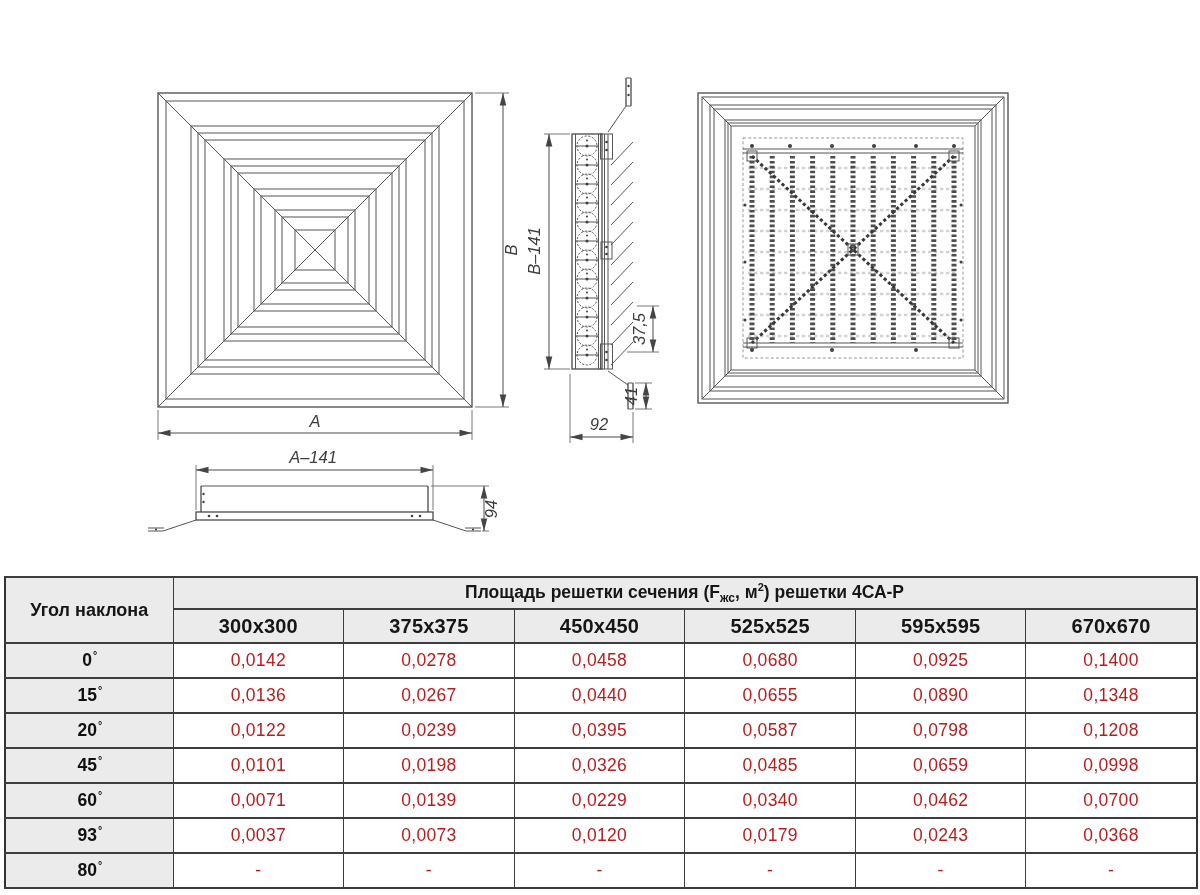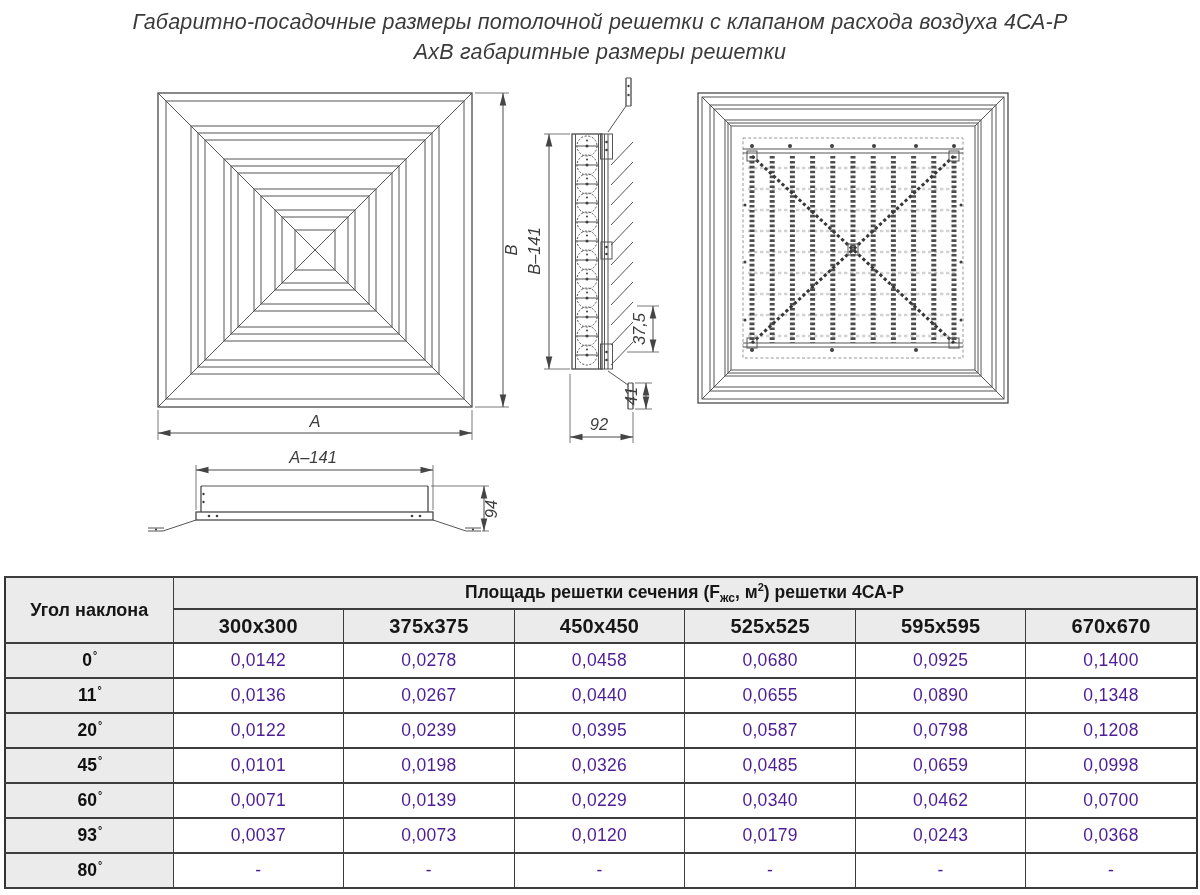--- a/index.html
+++ b/index.html
@@ -31,33 +31,29 @@
               border-collapse:collapse;table-layout:fixed;
               border:2.5px solid #333;}
   table.specs th,table.specs td{border:1.6px solid #3d3d3d;
               border-top-width:2.1px;border-bottom-width:2.1px;
               text-align:center;vertical-align:middle;padding:0;}
   tr.h1{height:32px;} tr.h2{height:34px;} tbody tr{height:35px;}
   .hdr{background:#ebebeb;color:#161616;font-weight:bold;font-size:17.5px;}
   th.corner{font-size:18px;}
   th.sizeh{font-size:20px;letter-spacing:.2px;}
   th.angle{background:#ebebeb;color:#101010;font-weight:bold;font-size:17.5px;}
-  td.val{background:#fff;color:#4c1d95;font-size:17.5px;letter-spacing:.3px;}
+  td.val{background:#fff;color:#b91c1c;font-size:17.5px;letter-spacing:.3px;}
   .deg{font-size:10.5px;position:relative;top:-7px;left:1px;}
   th.areah sub{font-size:12px;} th.areah sup{font-size:11px;}
 </style>
 </head>
 <body>
 
 <div class="page">
 
-  <div class="title">
-    <div>Габаритно-посадочные размеры потолочной решетки с клапаном расхода воздуха 4СА-Р</div>
-    <div>АхВ габаритные размеры решетки</div>
-  </div>
 
   <svg class="draw" viewBox="0 0 1200 570" xmlns="http://www.w3.org/2000/svg">
     <defs>
       <marker id="arw" markerUnits="userSpaceOnUse" markerWidth="14" markerHeight="10" refX="13.5" refY="5" orient="auto-start-reverse">
         <path d="M13.5,5 L1,1.7 L1,8.3 Z" fill="#454545"></path>
       </marker>
     </defs>
 
     <g>
       <line class="ln" x1="158" y1="93" x2="472" y2="407"></line>
@@ -338,21 +334,21 @@
       <tr>
         <th class="angle"><span>0</span><span class="deg">°</span></th>
         <td class="val">0,0142</td>
         <td class="val">0,0278</td>
         <td class="val">0,0458</td>
         <td class="val">0,0680</td>
         <td class="val">0,0925</td>
         <td class="val">0,1400</td>
       </tr>
       <tr>
-        <th class="angle"><span>11</span><span class="deg">°</span></th>
+        <th class="angle"><span>15</span><span class="deg">°</span></th>
         <td class="val">0,0136</td>
         <td class="val">0,0267</td>
         <td class="val">0,0440</td>
         <td class="val">0,0655</td>
         <td class="val">0,0890</td>
         <td class="val">0,1348</td>
       </tr>
       <tr>
         <th class="angle"><span>20</span><span class="deg">°</span></th>
         <td class="val">0,0122</td>

